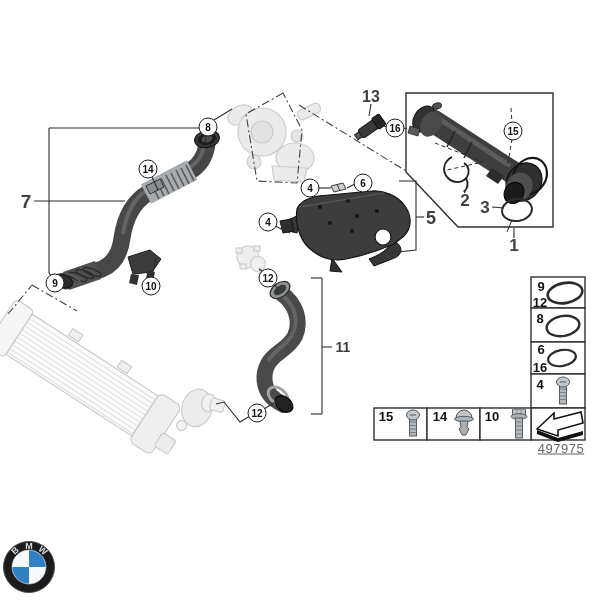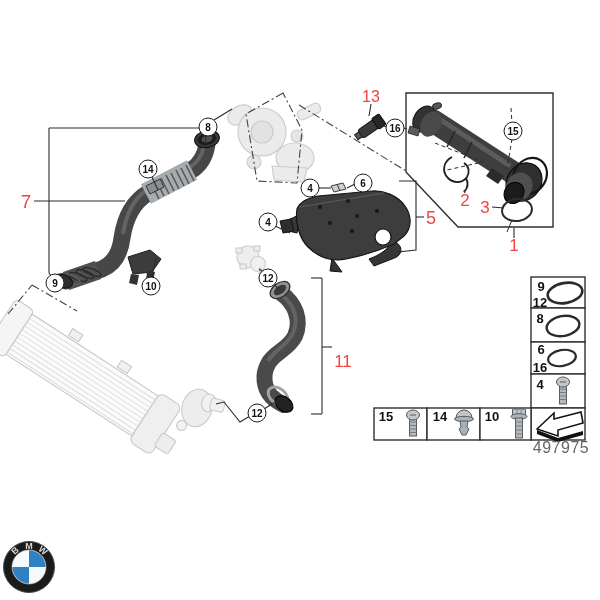--- a/index.html
+++ b/index.html
@@ -3,23 +3,23 @@
 <meta charset="utf-8">
 <style>
   html,body{margin:0;padding:0;background:#fff;}
   body{width:600px;height:600px;font-family:"Liberation Sans",sans-serif;}
   .stage{position:relative;width:600px;height:600px;background:#ffffff;overflow:hidden;}
   svg.art{position:absolute;left:0;top:0;}
   .co{position:absolute;transform:translate(-50%,-50%);width:17px;height:17px;
       border:1.6px solid #1c1c1c;border-radius:50%;background:#fff;
       display:flex;align-items:center;justify-content:center;
       font-size:10px;font-weight:bold;color:#111;line-height:1;z-index:5;}
-  .pl{position:absolute;transform:translate(-50%,-50%);font-weight:normal;color:#ef4444;line-height:1;z-index:5;}
+  .pl{position:absolute;transform:translate(-50%,-50%);font-weight:bold;color:#404040;line-height:1;z-index:5;}
   .ln{position:absolute;transform:translate(-50%,-50%);font-weight:bold;font-size:13px;color:#111;line-height:1;z-index:5;}
-  .sheet{position:absolute;transform:translate(-50%,-50%);font-size:16px;color:#666;letter-spacing:.5px;z-index:5;}
+  .sheet{position:absolute;transform:translate(-50%,-50%);font-size:13px;color:#666;letter-spacing:.5px;z-index:5;text-decoration:underline;}
   .footer-brandline{position:absolute;left:265px;top:557px;font-size:30px;color:#0b0b0b;
       letter-spacing:-0.5px;white-space:nowrap;z-index:5;}
   .roundel{position:absolute;left:3px;top:541px;z-index:5;}
 </style>
 </head>
 <body>
 
 <div class="stage">
 
   <svg class="art" width="600" height="540" viewBox="0 0 600 540">
@@ -286,21 +286,21 @@
   <div class="co" style="left:363px;top:183px">6</div>
   <div class="co" style="left:268px;top:278px">12</div>
   <div class="co" style="left:257px;top:413px">12</div>
 
   <div class="pl" style="left:26px;top:201px;font-size:19px">7</div>
   <div class="pl" style="left:371px;top:97px;font-size:16px">13</div>
   <div class="pl" style="left:465px;top:200px;font-size:17px">2</div>
   <div class="pl" style="left:485px;top:207px;font-size:17px">3</div>
   <div class="pl" style="left:514px;top:245px;font-size:17px">1</div>
   <div class="pl" style="left:431px;top:218px;font-size:18px">5</div>
-  <div class="pl" style="left:343px;top:361px;font-size:17px">11</div>
+  <div class="pl" style="left:343px;top:347px;font-size:14px">11</div>
 
   <div class="ln" style="left:541px;top:286px">9</div>
   <div class="ln" style="left:540px;top:302px">12</div>
   <div class="ln" style="left:540px;top:318px">8</div>
   <div class="ln" style="left:541px;top:349px">6</div>
   <div class="ln" style="left:540px;top:367px">16</div>
   <div class="ln" style="left:540px;top:384px">4</div>
   <div class="ln" style="left:386px;top:416px">15</div>
   <div class="ln" style="left:440px;top:416px">14</div>
   <div class="ln" style="left:492px;top:416px">10</div>

